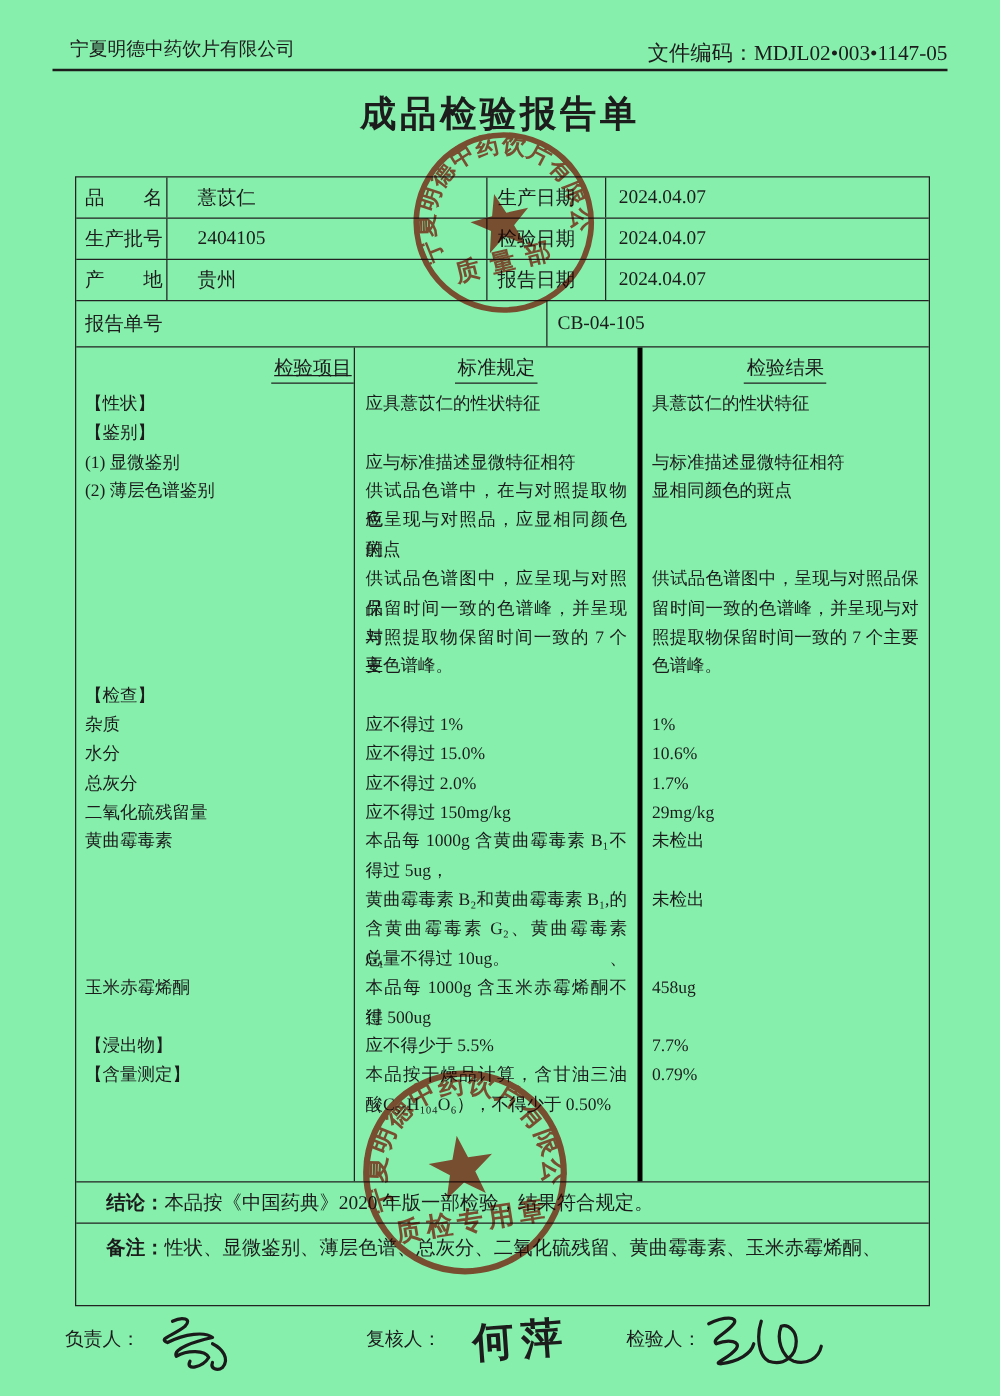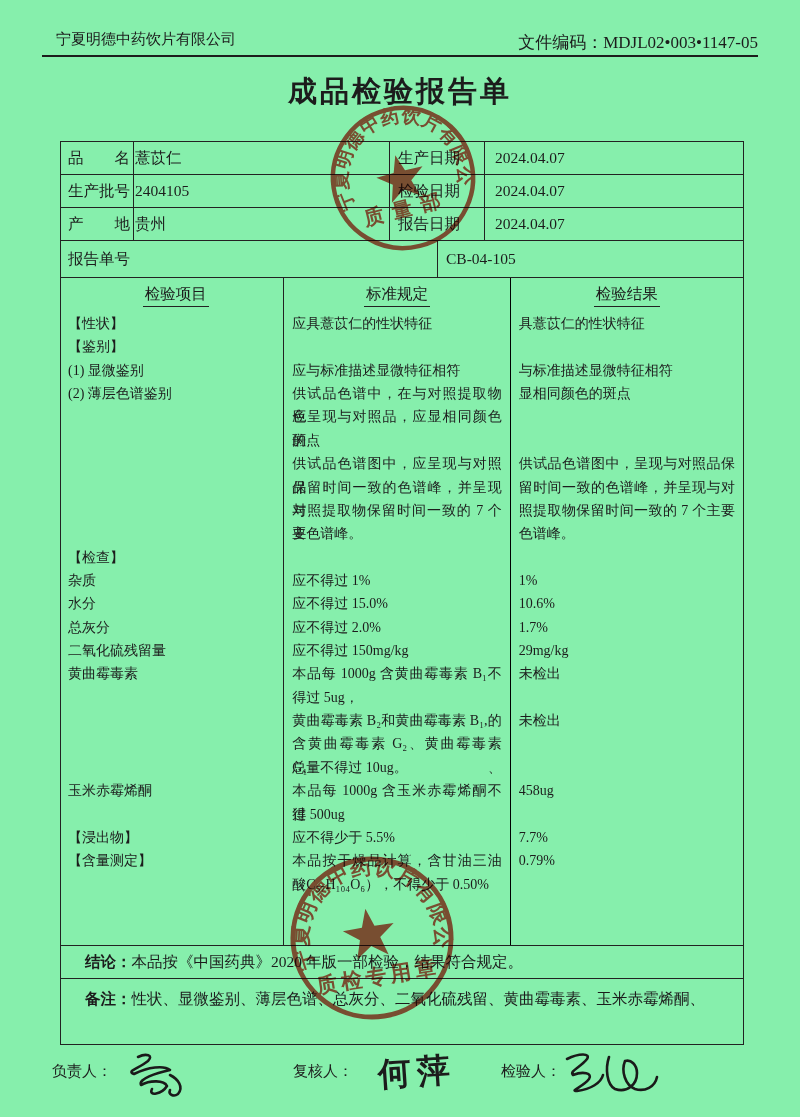--- a/index.html
+++ b/index.html
@@ -13,34 +13,34 @@
   .hdr .doccode{position:absolute;right:0;top:1px;font-size:17px;}
   .hdr-rule{position:absolute;top:55px;left:42px;right:42px;height:0;border-top:2.5px solid #1c1c1c;}
   .title{position:absolute;top:72px;left:0;width:100%;text-align:center;font-size:29px;font-weight:bold;letter-spacing:3px;}
   
   .sheet{position:absolute;left:60px;top:141px;width:684px;border:1px solid #222;box-sizing:border-box;}
   .row{display:flex;box-sizing:border-box;border-bottom:1px solid #222;}
   .cell{box-sizing:border-box;display:flex;align-items:center;font-size:15.5px;}
   .bl{border-left:1px solid #222;}
   .info-row{height:33px;}
   .info-row .lab1{width:72px;padding-left:7px;}
-  .info-row .val1{width:256px;padding-left:1px;}
+  .info-row .val1{width:256px;padding-left:24px;}
   .info-row .lab2{width:95px;padding-left:8px;}
   .info-row .val2{flex:1;padding-left:10px;}
   .info-last{height:37px;gap:48px;}
   .info-last .lab1{width:328px;padding-left:7px;}
   .info-last .val1{flex:1;padding-left:8px;}
   
   .main-cols{display:flex;height:668px;border-bottom:1px solid #222;box-sizing:border-box;}
   .col{box-sizing:border-box;}
   .col1{width:223px;}
   .col2{width:227px;border-left:1px solid #222;}
-  .col3{width:234px;border-left:1px solid #000000;}
+  .col3{width:234px;border-left:4px solid #000000;}
   .col-header{height:34px;display:flex;align-items:center;justify-content:center;font-size:15.5px;}
-  .col1 .col-header{justify-content:center;padding-left:7px;}
+  .col1 .col-header{justify-content:flex-end;padding-left:7px;text-decoration:underline;}
   .col-header span{border-bottom:1px solid #222;padding:0 2px 1px 2px;}
   .lines{padding:0;}
   .ln{height:23.36px;line-height:23.36px;font-size:14px;white-space:nowrap;overflow:visible;}
   .col1 .ln{padding-left:7px;}
   .col2 .ln,.col3 .ln{padding-left:8px;padding-right:8px;white-space:normal;}
   .ln.j{text-align:justify;text-align-last:justify;text-justify:inter-character;}
   
   .concl{height:33px;display:flex;align-items:center;font-size:15.5px;border-bottom:1px solid #222;box-sizing:border-box;padding-left:24px;}
   .remark{height:65px;font-size:15.5px;box-sizing:border-box;padding:6px 4px 0 2px;line-height:28px;}
   .remark .l1{padding-left:22px;}

